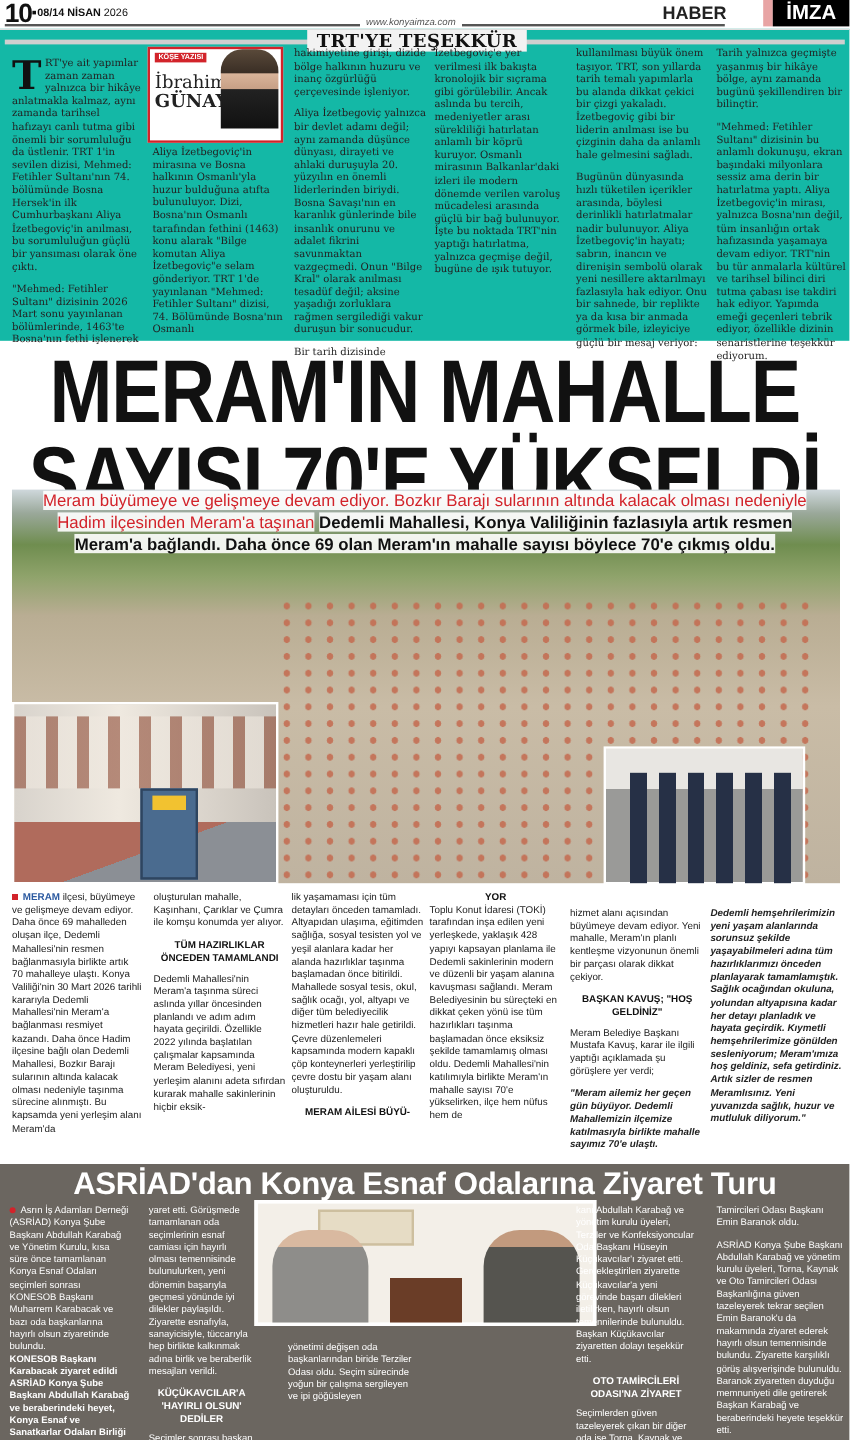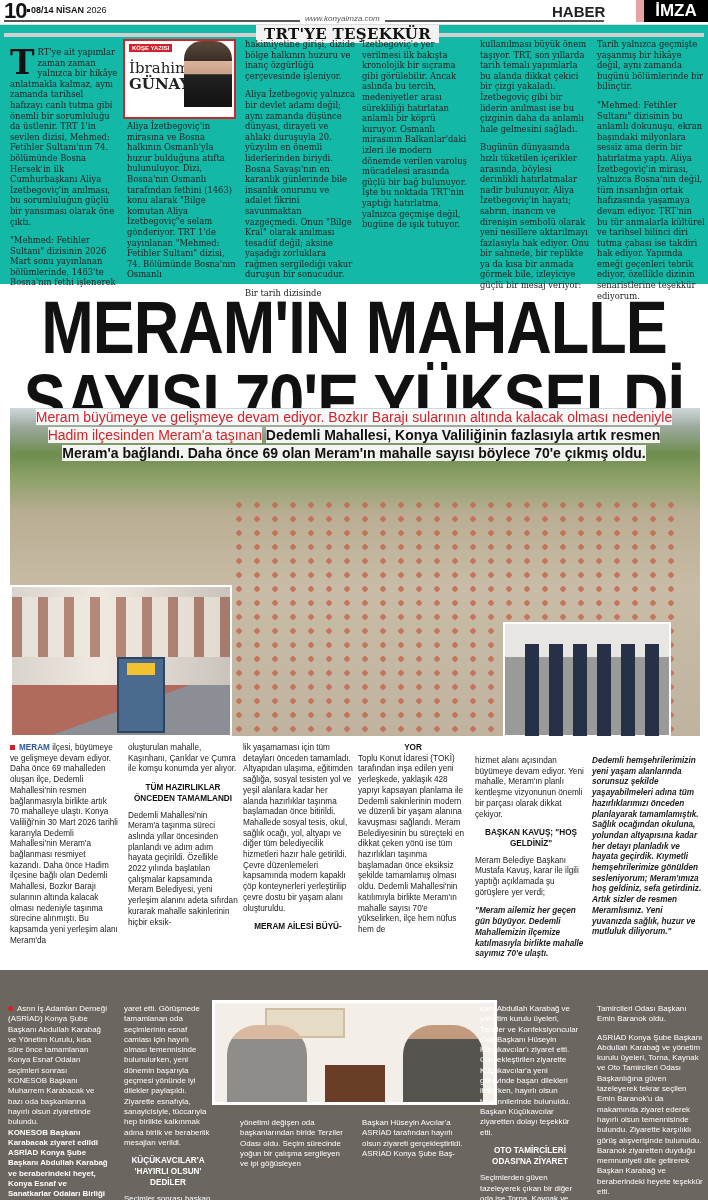--- a/index.html
+++ b/index.html
@@ -108,21 +108,21 @@
     <p>Bir tarih dizisinde</p>
   </div>
   <div class="col" style="left:362px; top:14px; width:110px;">
     <p>İzetbegoviç'e yer verilmesi ilk bakışta kronolojik bir sıçrama gibi görülebilir. Ancak aslında bu tercih, medeniyetler arası sürekliliği hatırlatan anlamlı bir köprü kuruyor. Osmanlı mirasının Balkanlar'daki izleri ile modern dönemde verilen varoluş mücadelesi arasında güçlü bir bağ bulunuyor. İşte bu noktada TRT'nin yaptığı hatırlatma, yalnızca geçmişe değil, bugüne de ışık tutuyor.</p>
   </div>
   <div class="col" style="left:480px; top:14px; width:110px;">
     <p>kullanılması büyük önem taşıyor. TRT, son yıllarda tarih temalı yapımlarla bu alanda dikkat çekici bir çizgi yakaladı. İzetbegoviç gibi bir liderin anılması ise bu çizginin daha da anlamlı hale gelmesini sağladı.</p>
     <p>Bugünün dünyasında hızlı tüketilen içerikler arasında, böylesi derinlikli hatırlatmalar nadir bulunuyor. Aliya İzetbegoviç'in hayatı; sabrın, inancın ve direnişin sembolü olarak yeni nesillere aktarılmayı fazlasıyla hak ediyor. Onu bir sahnede, bir replikte ya da kısa bir anmada görmek bile, izleyiciye güçlü bir mesaj veriyor:</p>
   </div>
   <div class="col" style="left:597px; top:14px; width:108px;">
-    <p>Tarih yalnızca geçmişte yaşanmış bir hikâye değil, aynı zamanda bugünü bölümlerinde bir bilinçtir.</p>
+    <p>Tarih yalnızca geçmişte yaşanmış bir hikâye bölge, aynı zamanda bugünü şekillendiren bir bilinçtir.</p>
     <p>"Mehmed: Fetihler Sultanı" dizisinin bu anlamlı dokunuşu, ekran başındaki milyonlara sessiz ama derin bir hatırlatma yaptı. Aliya İzetbegoviç'in mirası, yalnızca Bosna'nın değil, tüm insanlığın ortak hafızasında yaşamaya devam ediyor. TRT'nin bu tür anmalarla kültürel ve tarihsel bilinci diri tutma çabası ise takdiri hak ediyor. Yapımda emeği geçenleri tebrik ediyor, özellikle dizinin senaristlerine teşekkür ediyorum.</p>
   </div>
 </div>
 
 <div class="main-headline">
   <div>MERAM'IN MAHALLE</div>
   <div>SAYISI 70'E YÜKSELDİ</div>
 </div>
 
 <div class="photo-main">
@@ -162,20 +162,21 @@
   <div>hizmet alanı açısından büyümeye devam ediyor. Yeni mahalle, Meram'ın planlı kentleşme vizyonunun önemli bir parçası olarak dikkat çekiyor.</div>
   <h4>BAŞKAN KAVUŞ; "HOŞ GELDİNİZ"</h4>
   <div>Meram Belediye Başkanı Mustafa Kavuş, karar ile ilgili yaptığı açıklamada şu görüşlere yer verdi;</div>
   <div class="quote" style="margin-top:8px">"Meram ailemiz her geçen gün büyüyor. Dedemli Mahallemizin ilçemize katılmasıyla birlikte mahalle sayımız 70'e ulaştı.</div>
 </div>
 <div class="body-col" style="left:592px; top:756px; width:112px;">
   <div class="quote">Dedemli hemşehrilerimizin yeni yaşam alanlarında sorunsuz şekilde yaşayabilmeleri adına tüm hazırlıklarımızı önceden planlayarak tamamlamıştık. Sağlık ocağından okuluna, yolundan altyapısına kadar her detayı planladık ve hayata geçirdik. Kıymetli hemşehrilerimize gönülden sesleniyorum; Meram'ımıza hoş geldiniz, sefa getirdiniz. Artık sizler de resmen Meramlısınız. Yeni yuvanızda sağlık, huzur ve mutluluk diliyorum."</div>
 </div>
 
 <div class="asriad">
+  <div class="asriad-title">ASRİAD'dan Konya Esnaf Odalarına Ziyaret Turu</div>
 
   <div class="body-col" style="left:8px; top:34px; width:100px;">
     <span class="bullet"></span><span>Asrın İş Adamları Derneği (ASRİAD) Konya Şube Başkanı Abdullah Karabağ ve Yönetim Kurulu, kısa süre önce tamamlanan Konya Esnaf Odaları seçimleri sonrası KONESOB Başkanı Muharrem Karabacak ve bazı oda başkanlarına hayırlı olsun ziyaretinde bulundu.</span>
     <div style="font-weight:bold">KONESOB Başkanı Karabacak ziyaret edildi ASRİAD Konya Şube Başkanı Abdullah Karabağ ve beraberindeki heyet, Konya Esnaf ve Sanatkarlar Odaları Birliği Yönetim Kurulu Başkanı Muharrem Karabacak'ı makamında zi-</div>
   </div>
   <div class="body-col" style="left:124px; top:34px; width:88px;">
     <div>yaret etti. Görüşmede tamamlanan oda seçimlerinin esnaf camiası için hayırlı olması temennisinde bulunulurken, yeni dönemin başarıyla geçmesi yönünde iyi dilekler paylaşıldı. Ziyarette esnafıyla, sanayicisiyle, tüccarıyla hep birlikte kalkınmak adına birlik ve beraberlik mesajları verildi.</div>
     <h4>KÜÇÜKAVCILAR'A 'HAYIRLI OLSUN' DEDİLER</h4>
     <div>Seçimler sonrası başkan ve</div>
   </div>
@@ -183,23 +184,20 @@
   <div class="meeting">
     <div class="frame"></div>
     <div class="p1"></div>
     <div class="table"></div>
     <div class="p2"></div>
   </div>
 
   <div class="body-col" style="left:240px; top:148px; width:110px;">
     <div>yönetimi değişen oda başkanlarından biride Terziler Odası oldu. Seçim sürecinde yoğun bir çalışma sergileyen ve ipi göğüsleyen</div>
   </div>
-  <div class="body-col" style="left:362px; top:148px; width:110px;">
-    <div>Başkan Hüseyin Avcılar'a ASRİAD tarafından hayırlı olsun ziyareti gerçekleştirildi. ASRİAD Konya Şube Baş-</div>
-  </div>
   <div class="body-col" style="left:480px; top:34px; width:100px;">
     <div>kanı Abdullah Karabağ ve yönetim kurulu üyeleri, Terziler ve Konfeksiyoncular Oda Başkanı Hüseyin Küçükavcılar'ı ziyaret etti. Gerçekleştirilen ziyarette Küçükavcılar'a yeni görevinde başarı dilekleri iletilirken, hayırlı olsun temennilerinde bulunuldu. Başkan Küçükavcılar ziyaretten dolayı teşekkür etti.</div>
     <h4>OTO TAMİRCİLERİ ODASI'NA ZİYARET</h4>
     <div>Seçimlerden güven tazeleyerek çıkan bir diğer oda ise Torna, Kaynak ve Oto</div>
   </div>
   <div class="body-col" style="left:597px; top:34px; width:106px;">
     <div>Tamircileri Odası Başkanı Emin Baranok oldu.</div>
     <div style="margin-top:8px">ASRİAD Konya Şube Başkanı Abdullah Karabağ ve yönetim kurulu üyeleri, Torna, Kaynak ve Oto Tamircileri Odası Başkanlığına güven tazeleyerek tekrar seçilen Emin Baranok'u da makamında ziyaret ederek hayırlı olsun temennisinde bulundu. Ziyarette karşılıklı görüş alışverişinde bulunuldu. Baranok ziyaretten duyduğu memnuniyeti dile getirerek Başkan Karabağ ve beraberindeki heyete teşekkür etti.</div>
   </div>
 </div>

